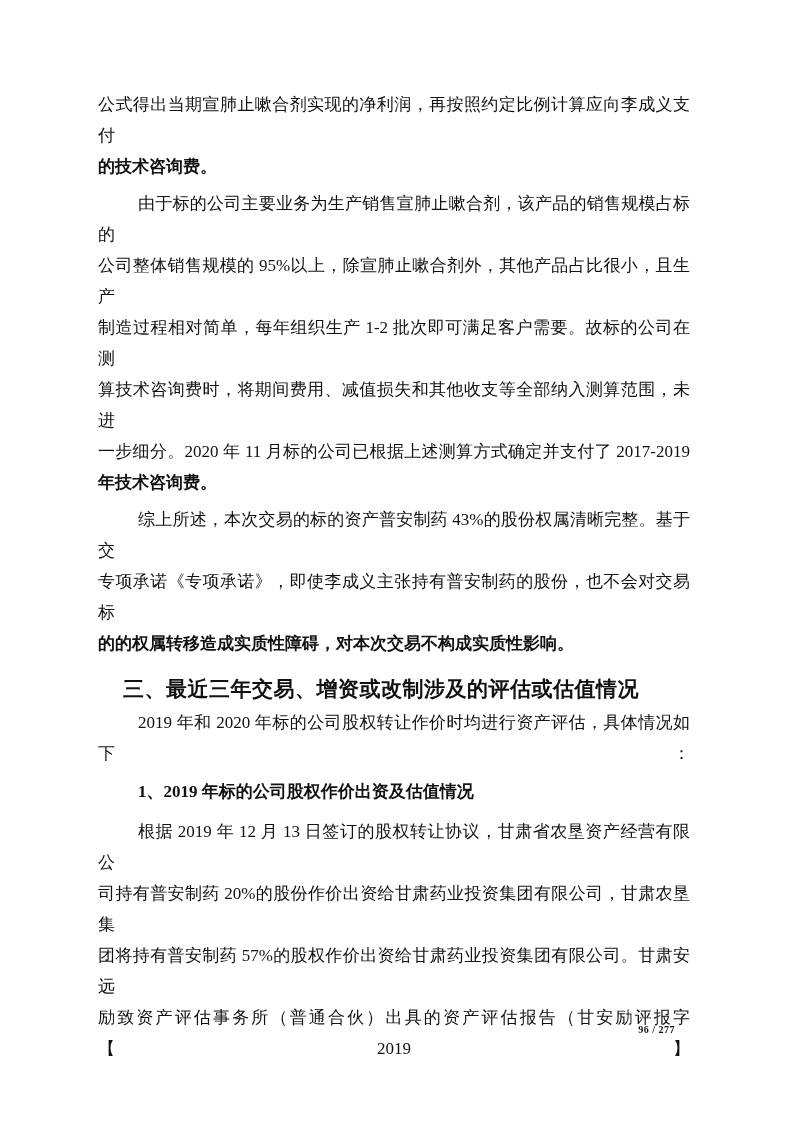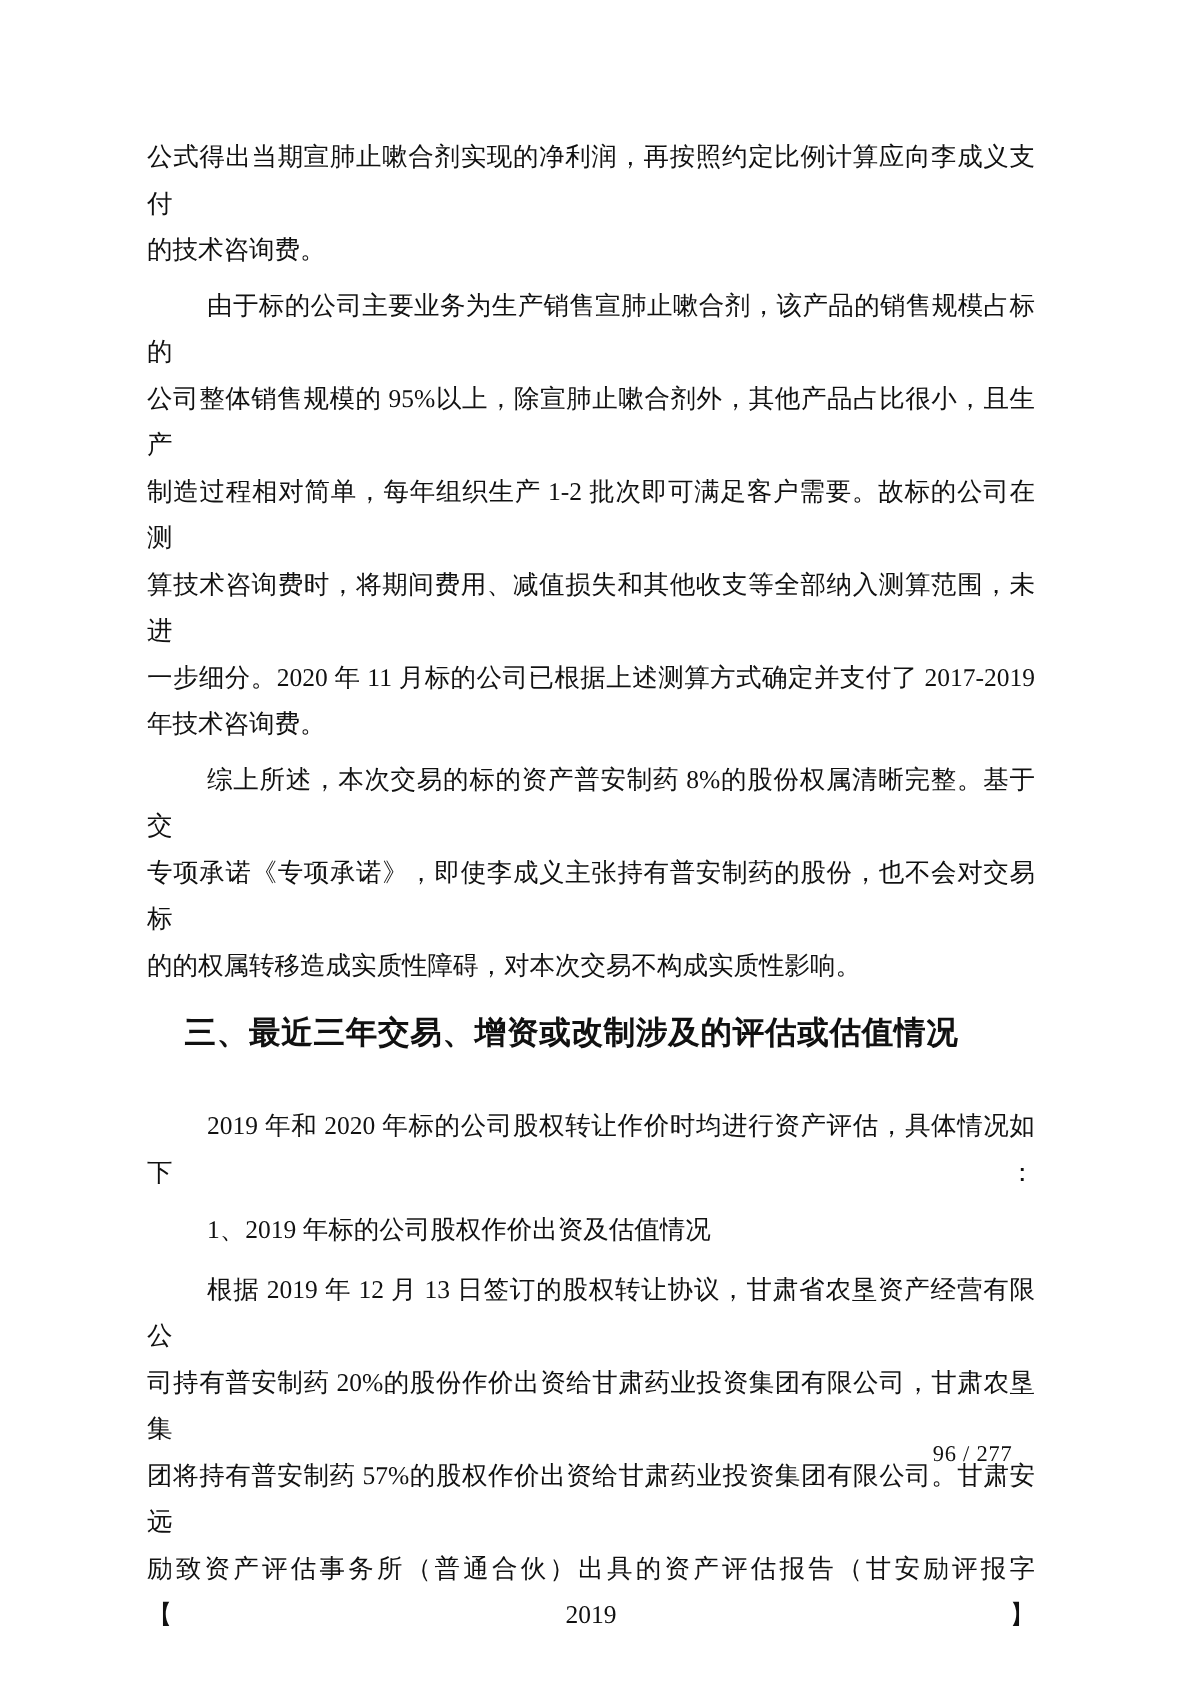--- a/index.html
+++ b/index.html
@@ -18,49 +18,50 @@
   .ln {
     font-size:17px;
     line-height:31px;
     text-align:justify;
     text-align-last:justify;
     white-space:normal;
   }
   .ln.end {
     text-align:left;
     text-align-last:auto;
+    font-weight:bold;
   }
   .ind { text-indent:40px; }
   .h1 {
     font-family:"Liberation Sans","DejaVu Sans",sans-serif;
     font-weight:700;
     font-size:21px;
     line-height:36px;
     letter-spacing:0.5px;
     margin:12px 0 0 25px;
   }
   .h2 {
     font-family:"Liberation Sans","DejaVu Sans",sans-serif;
     font-weight:700;
     font-size:20px;
     line-height:36px;
     letter-spacing:0.5px;
     margin:22px 0 10px 31px;
   }
   .mb6  { margin-bottom:6px; }
-  .mb7  { margin-bottom:7px;margin-top:28px; }
+  .mb7  { margin-bottom:7px; }
   .mb9  { margin-bottom:9px; }
   .mb16 { margin-bottom:16px; }
   .footer {
     position:absolute;
-    top:962px;
+    top:1022px;
     right:118px;
     font-family:"Liberation Serif","DejaVu Serif",serif;
-    font-weight:400;
-    font-size:15px;
+    font-weight:700;
+    font-size:10px;
     line-height:16px;
     letter-spacing:0.5px;
     color:#111111;
   }
 </style>
 </head>
 <body>
 
 <div class="page">
 
@@ -72,21 +73,21 @@
   <div class="para mb6">
     <div class="ln ind">由于标的公司主要业务为生产销售宣肺止嗽合剂，该产品的销售规模占标的</div>
     <div class="ln">公司整体销售规模的 95%以上，除宣肺止嗽合剂外，其他产品占比很小，且生产</div>
     <div class="ln">制造过程相对简单，每年组织生产 1-2 批次即可满足客户需要。故标的公司在测</div>
     <div class="ln">算技术咨询费时，将期间费用、减值损失和其他收支等全部纳入测算范围，未进</div>
     <div class="ln">一步细分。2020 年 11 月标的公司已根据上述测算方式确定并支付了 2017-2019</div>
     <div class="ln end">年技术咨询费。</div>
   </div>
 
   <div class="para">
-    <div class="ln ind">综上所述，本次交易的标的资产普安制药 8%的股份权属清晰完整。基于交</div>
+    <div class="ln ind">综上所述，本次交易的标的资产普安制药 43%的股份权属清晰完整。基于交</div>
     <div class="ln">专项承诺《专项承诺》，即使李成义主张持有普安制药的股份，也不会对交易标</div>
     <div class="ln end">的的权属转移造成实质性障碍，对本次交易不构成实质性影响。</div>
   </div>
 
   <div class="h1">三、最近三年交易、增资或改制涉及的评估或估值情况</div>
 
 
   <div class="para mb7">
     <div class="ln ind">2019 年和 2020 年标的公司股权转让作价时均进行资产评估，具体情况如下：</div>
   </div>

